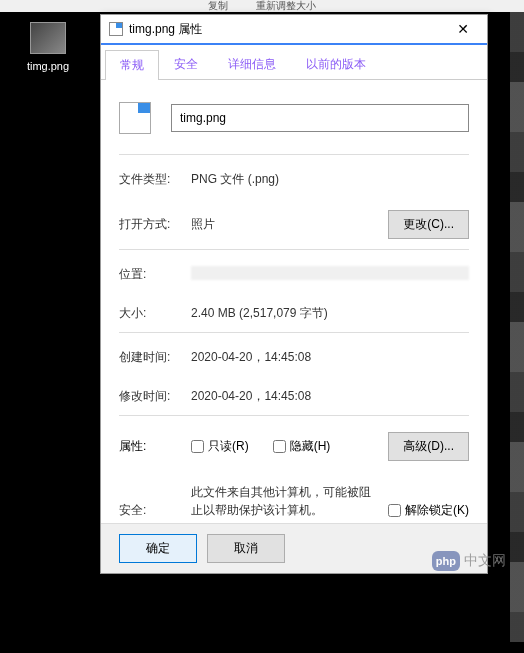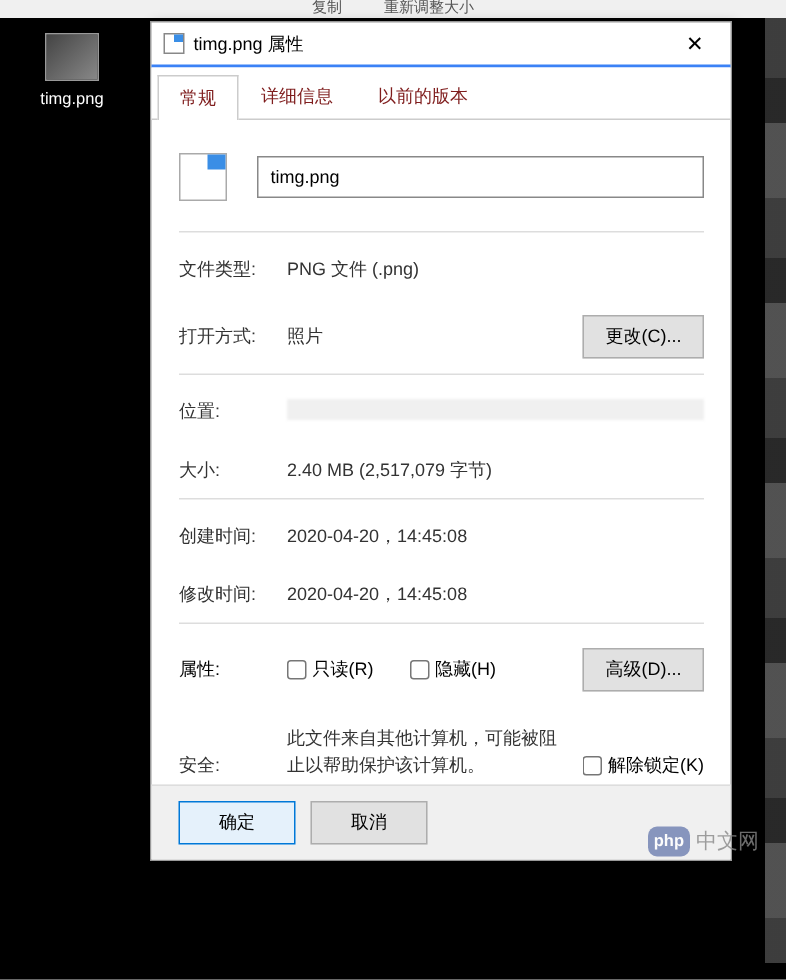--- a/index.html
+++ b/index.html
@@ -86,21 +86,21 @@
     .tabs {
       display: flex;
       padding: 4px 4px 0 4px;
       border-bottom: 1px solid #ccc;
       background: #fff;
     }
     .tab {
       padding: 6px 14px;
       font-size: 12px;
       cursor: pointer;
-      color: #7f1d1d;
+      color: #8b5cf6;
       border: 1px solid transparent;
       border-bottom: none;
     }
     .tab.active {
       border-color: #ccc;
       background: #fff;
       position: relative;
       top: 1px;
     }
     .content {
@@ -241,20 +241,21 @@
 
   <div class="dialog">
     <div class="titlebar">
       <div class="title-icon"></div>
       <div class="title-text">timg.png 属性</div>
       <div class="close-btn">✕</div>
     </div>
 
     <div class="tabs">
       <div class="tab active">常规</div>
+      <div class="tab">安全</div>
       <div class="tab">详细信息</div>
       <div class="tab">以前的版本</div>
     </div>
 
     <div class="content">
       <div class="filename-row">
         <div class="file-icon-big"></div>
         <input class="filename-input" type="text" value="timg.png" style="">
       </div>
       <hr class="sep">

